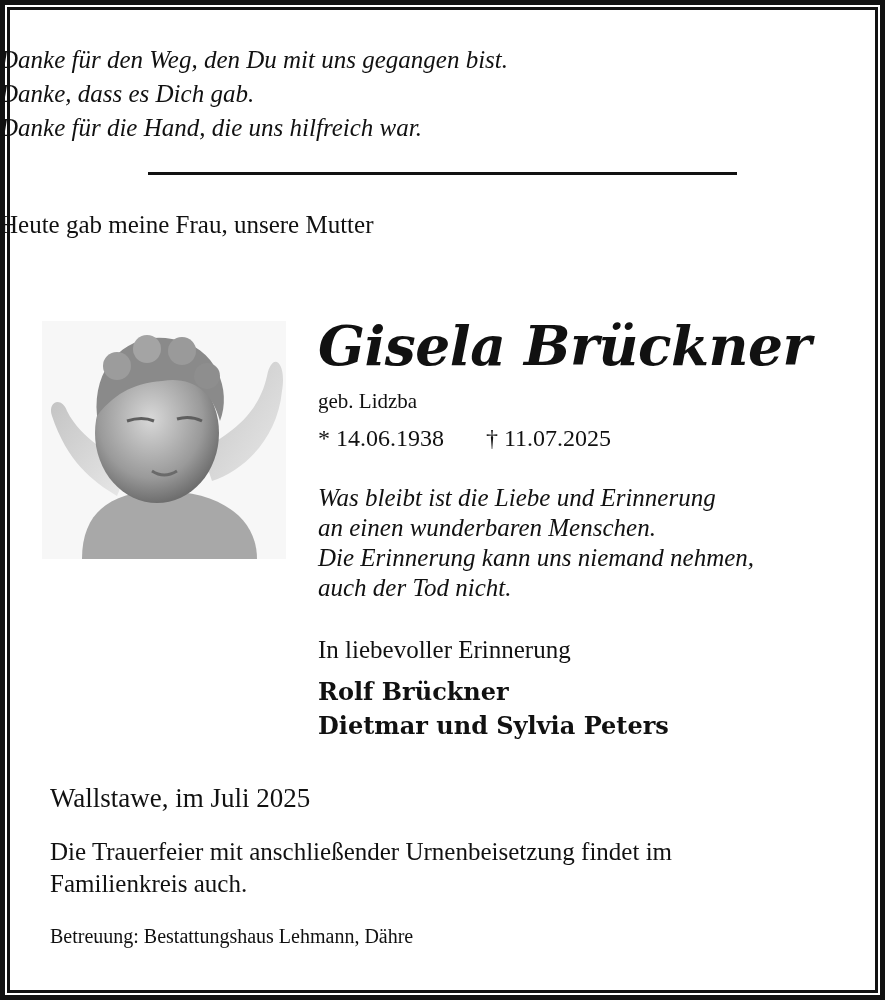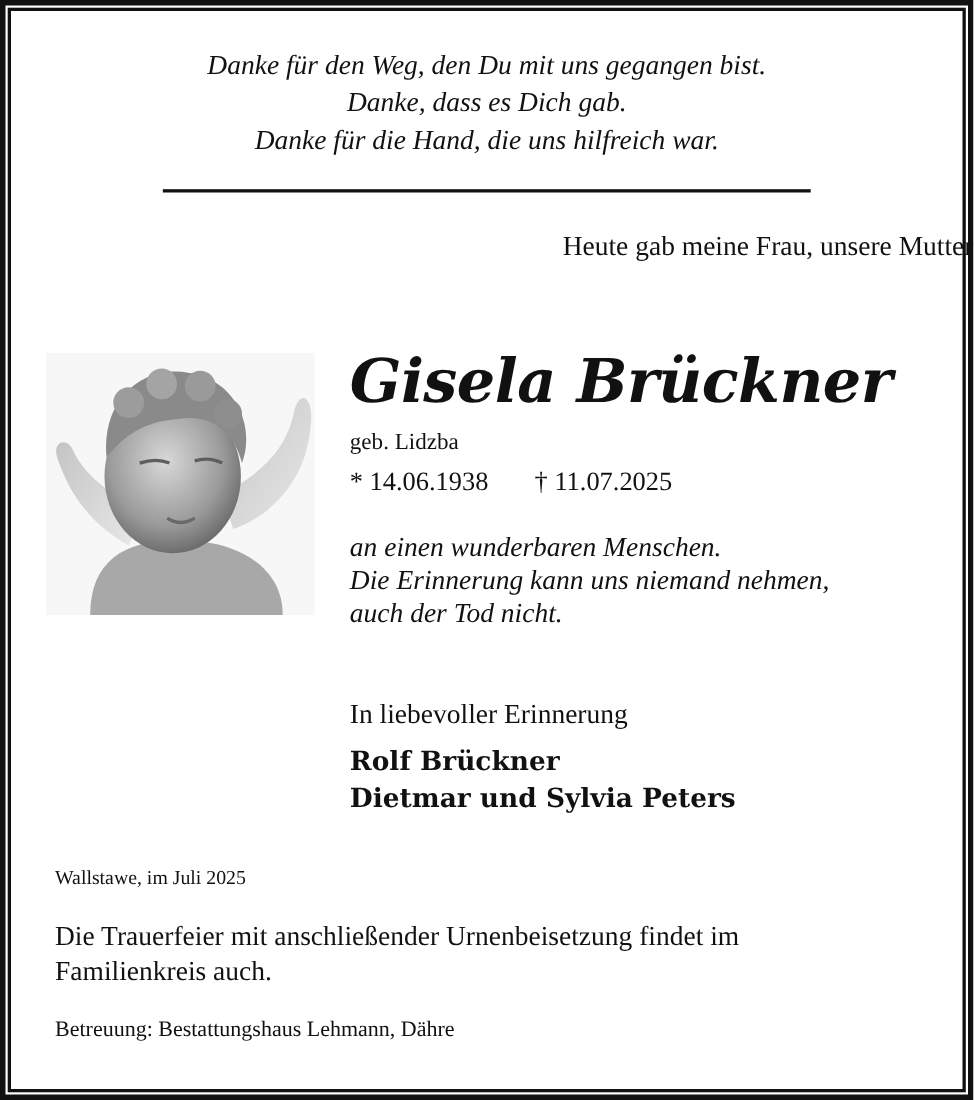--- a/index.html
+++ b/index.html
@@ -3,38 +3,38 @@
 <meta charset="utf-8">
 <style>
   html, body { margin:0; padding:0; background:#fff; }
   body { width:885px; height:1000px; position:relative; overflow:hidden;
          font-family:"DejaVu Serif", "Liberation Serif", serif; color:#111; }
   .frame-outer { position:absolute; left:0; top:0; width:885px; height:1000px;
                  box-sizing:border-box; border:5px solid #111; }
   .frame-inner { position:absolute; left:7px; top:7px; right:7px; bottom:7px;
                  box-sizing:border-box; border:3px solid #111; }
   .abs { position:absolute; }
-  .verse { left:0; width:885px; top:43px; text-align:center; font-style:italic;
+  .verse { left:0; width:885px; top:43px; font-style:italic;
            font-family:"Liberation Serif", serif; font-size:25px; line-height:34px; }
   .rule { left:148px; top:172px; width:589px; height:3px; background:#111; }
-  .intro { left:0; width:885px; top:208px; text-align:right;
+  .intro { left:0; width:885px; top:208px; text-align:left;
            font-family:"Liberation Serif", serif; font-size:25px; line-height:33px; }
   .photo { left:42px; top:321px; width:244px; height:238px; background:#f6f6f6; overflow:hidden; }
   .name { left:318px; top:306px; font-family:"DejaVu Serif", serif; font-style:italic; font-weight:bold;
           font-size:55px; line-height:80px; letter-spacing:-0.5px; white-space:nowrap; }
   .maiden { left:318px; top:386px; font-family:"Liberation Serif", serif; font-size:21px; line-height:30px; }
   .dates { left:318px; top:423px; font-family:"Liberation Serif", serif; font-size:24px; line-height:30px; white-space:nowrap; }
   .dates span { display:inline-block; }
   .dates .death { margin-left:36px; }
   .quote { left:318px; top:483px; font-family:"Liberation Serif", serif; font-style:italic;
            font-size:25px; line-height:30px; white-space:nowrap; }
   .memory { left:318px; top:634px; font-family:"Liberation Serif", serif; font-size:25px; line-height:32px; }
   .mourners { left:318px; top:675px; font-family:"DejaVu Serif", serif; font-weight:bold;
               font-size:24px; line-height:34px; white-space:nowrap; }
-  .place { left:50px; top:783px; font-family:"Liberation Serif", serif; font-size:18px; line-height:30px; }
+  .place { left:50px; top:783px; font-family:"Liberation Serif", serif; font-size:27px; line-height:30px; }
   .ceremony { left:50px; top:836px; width:800px; font-family:"Liberation Serif", serif;
               font-size:25px; line-height:32px; }
   .care { left:50px; top:922px; font-family:"Liberation Serif", serif; font-size:20px; line-height:28px; }
   .line { display:block; }
 </style>
 </head>
 <body>
 
 <div class="frame-outer"></div>
 <div class="frame-inner"></div>
@@ -81,20 +81,21 @@
 </div>
 
 <div class="abs name">Gisela Brückner</div>
 <div class="abs maiden">geb. Lidzba</div>
 <div class="abs dates">
   <span>* 14.06.1938</span>
   <span class="death">† 11.07.2025</span>
 </div>
 
 <div class="abs quote">
+  <span class="line">Was bleibt ist die Liebe und Erinnerung</span>
   <span class="line">an einen wunderbaren Menschen.</span>
   <span class="line">Die Erinnerung kann uns niemand nehmen,</span>
   <span class="line">auch der Tod nicht.</span>
 </div>
 
 <div class="abs memory">In liebevoller Erinnerung</div>
 
 <div class="abs mourners">
   <span class="line">Rolf Brückner</span>
   <span class="line">Dietmar und Sylvia Peters</span>

